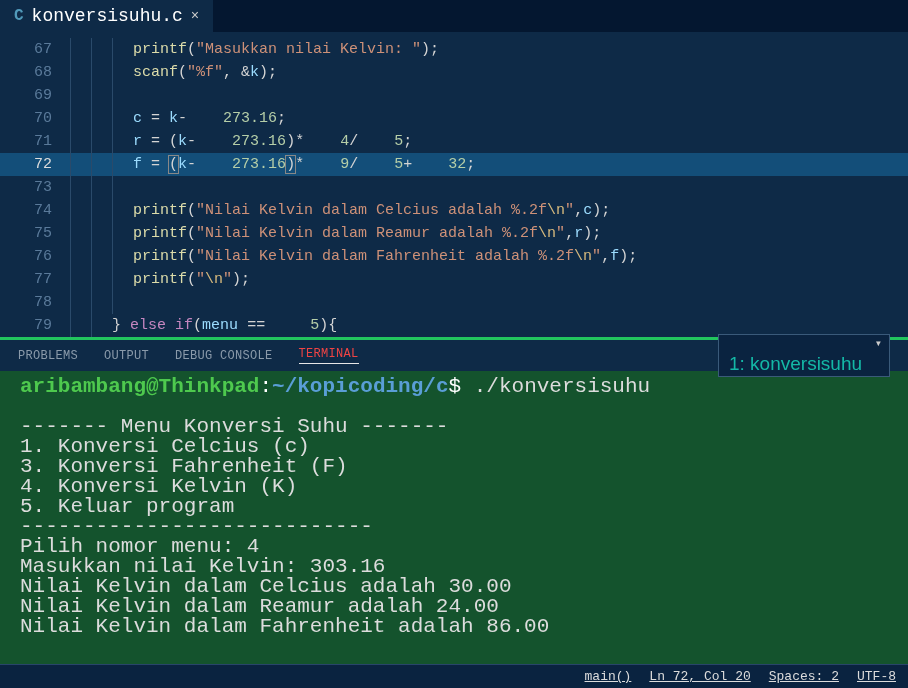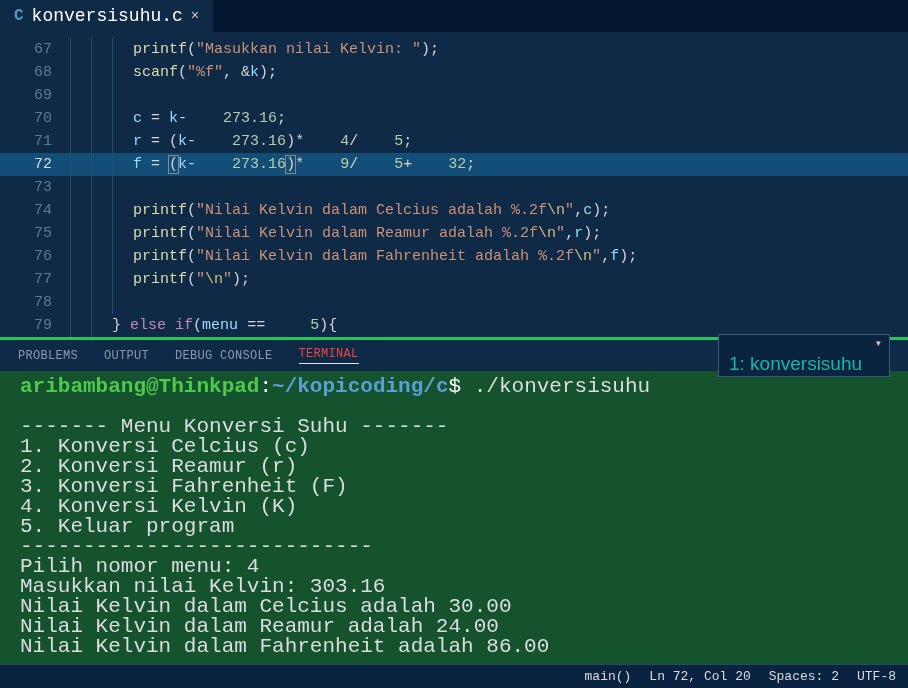--- a/index.html
+++ b/index.html
@@ -147,21 +147,21 @@
   background: #0a2340;
   border-top: 1px solid #28456a;
   display: flex;
   align-items: center;
   justify-content: flex-end;
   padding: 0 12px;
   gap: 18px;
   font-size: 13px;
   color: #dcdcdc;
 }
-.status-item { cursor: pointer; }
+.status-item { cursor: pointer; text-decoration: underline; }
 </style>
 </head>
 <body>
 
 <div class="tab-bar">
   <div class="tab">
     <span class="tab-icon">C</span>
     <span class="tab-label">konversisuhu.c</span>
     <span class="tab-close">×</span>
   </div>
@@ -301,21 +301,20 @@
 </div>
 
 <div class="terminal">
   <div>
     <span class="t-user">aribambang@Thinkpad</span><span class="t-colon">:</span><span class="t-path">~/kopicoding/c</span><span class="t-prompt">$</span> <span class="t-cmd">./konversisuhu</span>
   </div>
   <div id="term-out">
       <div class="t-out">&nbsp;</div>
       <div class="t-out">------- Menu Konversi Suhu -------</div>
       <div class="t-out">1. Konversi Celcius (c)</div>
-      <div class="t-out">2. Konversi Reamur (r)</div>
       <div class="t-out">3. Konversi Fahrenheit (F)</div>
       <div class="t-out">4. Konversi Kelvin (K)</div>
       <div class="t-out">5. Keluar program</div>
       <div class="t-out">----------------------------</div>
       <div class="t-out">Pilih nomor menu: 4</div>
       <div class="t-out">Masukkan nilai Kelvin: 303.16</div>
       <div class="t-out">Nilai Kelvin dalam Celcius adalah 30.00</div>
       <div class="t-out">Nilai Kelvin dalam Reamur adalah 24.00</div>
       <div class="t-out">Nilai Kelvin dalam Fahrenheit adalah 86.00</div>
     </div>

